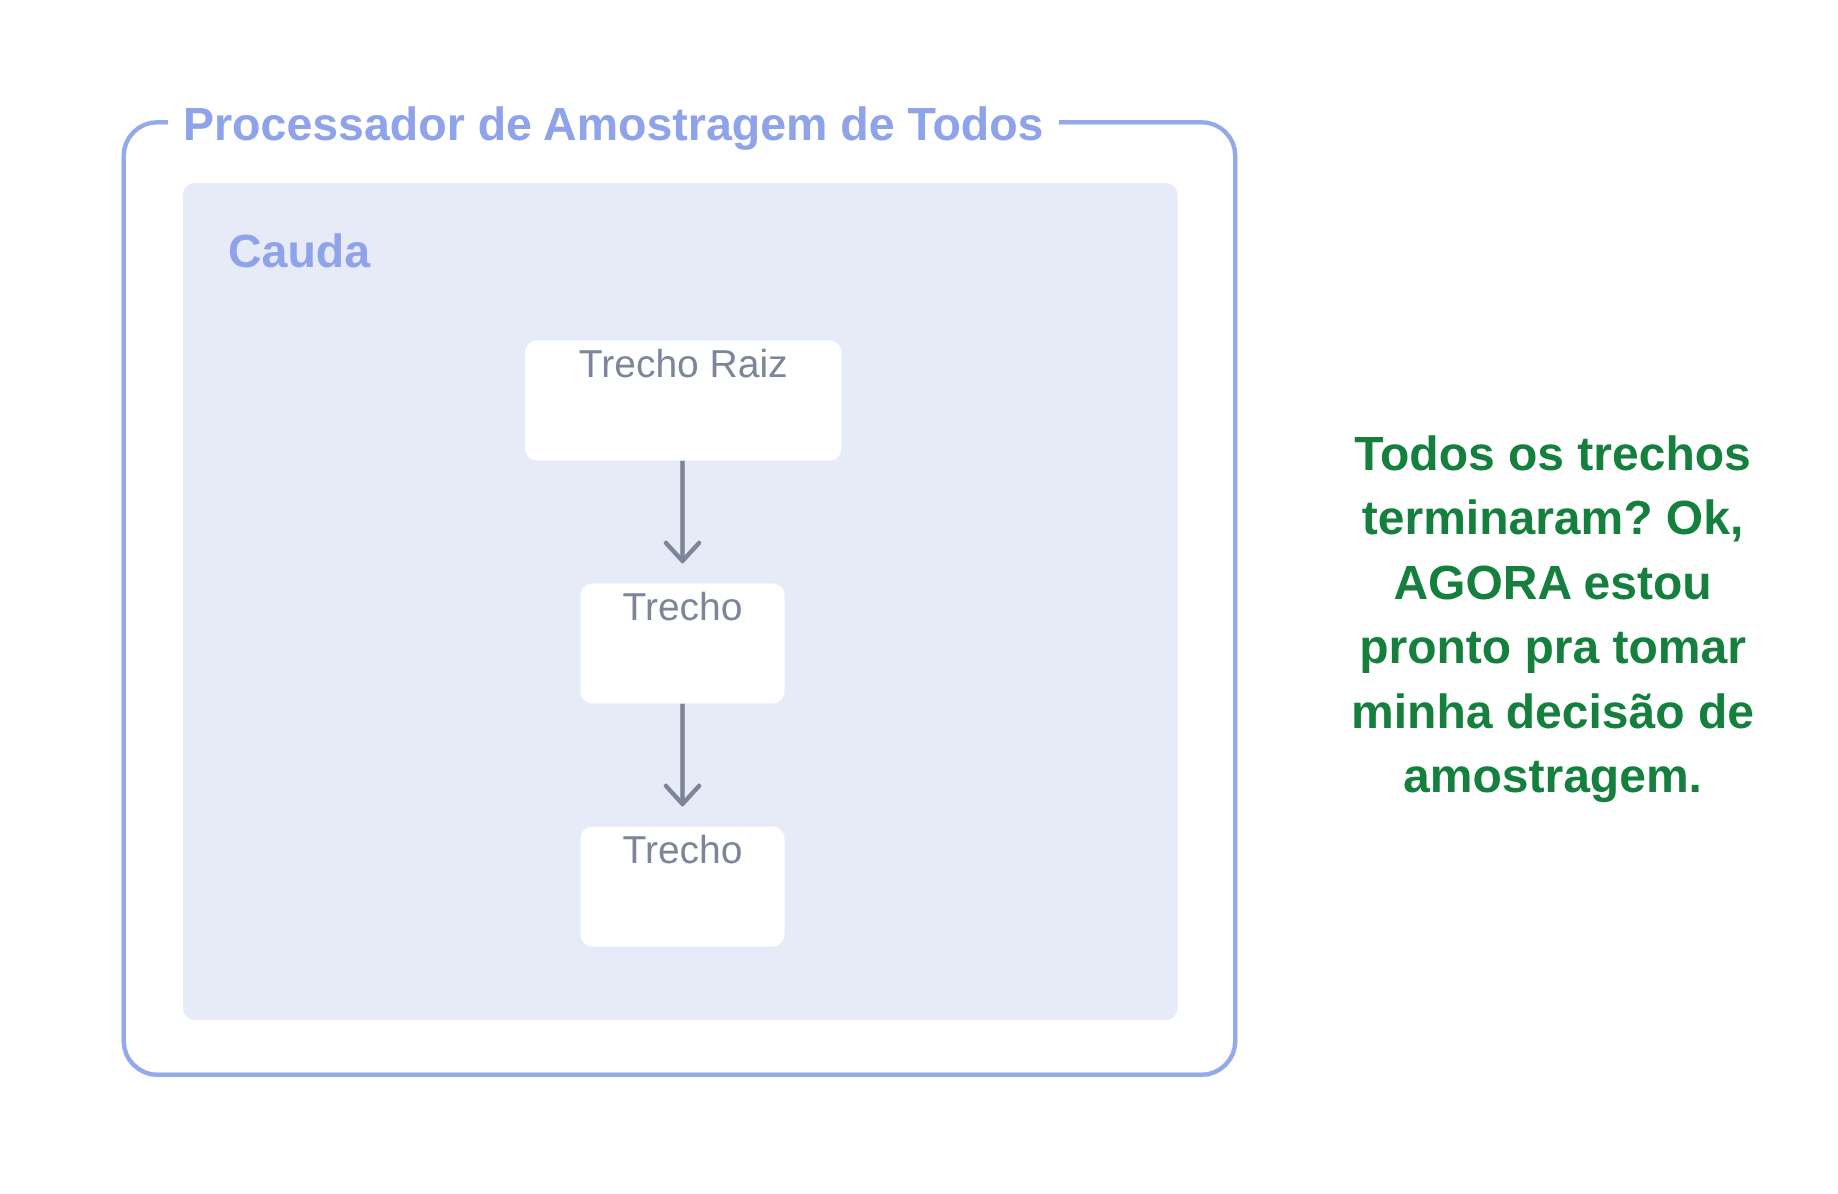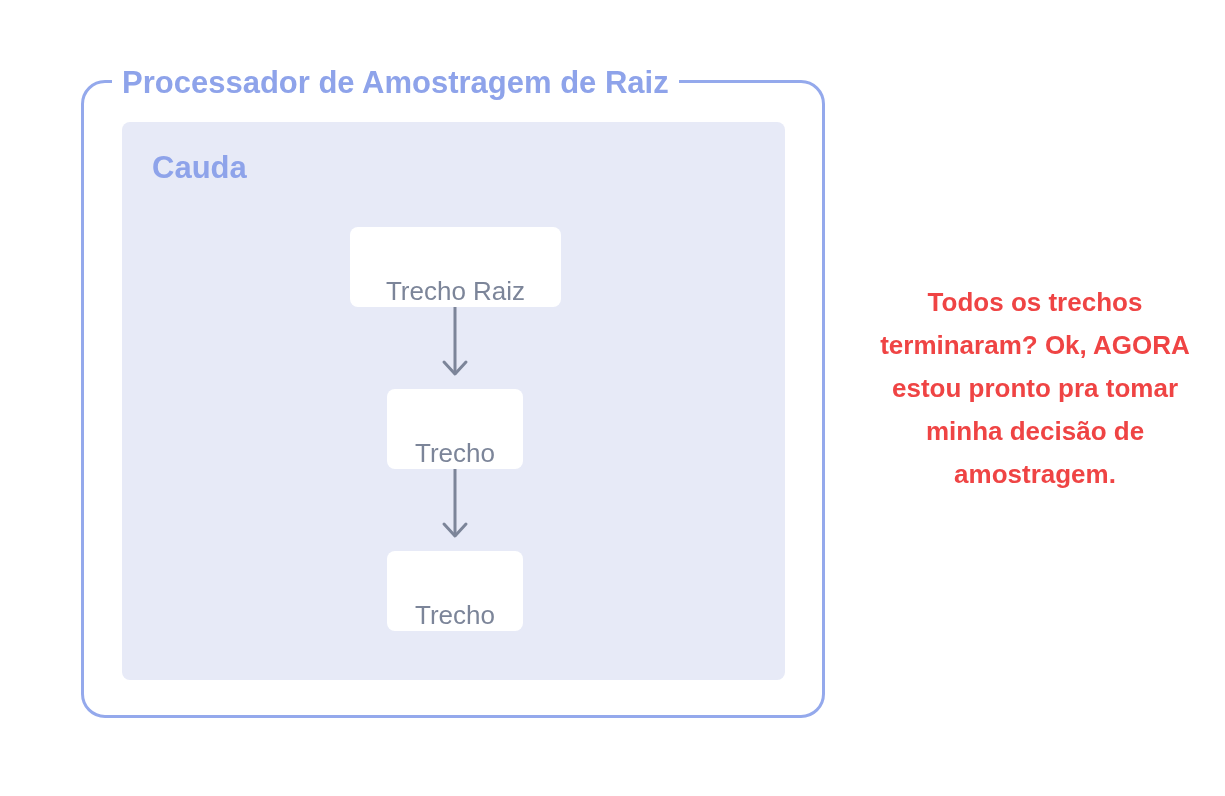--- a/index.html
+++ b/index.html
@@ -16,33 +16,33 @@
   .panel {
     position: absolute; left: 122px; top: 122px; width: 663px; height: 558px;
     background: #e7eaf7; border-radius: 8px;
   }
   .panel-title {
     position: absolute; left: 152px; top: 148px; color: #8ea3ea; font-weight: bold;
     font-size: 31px; line-height: 40px;
   }
   .node {
     position: absolute; background: #ffffff; border-radius: 8px;
-    color: #7c8599; font-size: 26px; display: flex; align-items: flex-end; justify-content: center;
+    color: #7c8599; font-size: 26px; display: flex; align-items: flex-start; justify-content: center;
   }
   .arrow { position: absolute; }
   .note {
     position: absolute; left: 880px; top: 281px; width: 310px; text-align: center;
-    color: #ef4444; font-weight: bold; font-size: 26px; line-height: 43px;
+    color: #15803d; font-weight: bold; font-size: 32px; line-height: 43px;
   }
 </style>
 </head>
 <body>
 
 <div class="outer"></div>
-<div class="outer-title">Processador de Amostragem de Raiz</div>
+<div class="outer-title">Processador de Amostragem de Todos</div>
 
 <div class="panel"></div>
 <div class="panel-title">Cauda</div>
 
 <div class="node" style="left:350px; top:227px; width:211px; height:80px;">
   <span>Trecho Raiz</span>
 </div>
 
 <svg class="arrow" style="left:440px; top:307px;" width="30" height="82">
   <line x1="15" y1="0" x2="15" y2="66" stroke="#7c8599" stroke-width="3"></line>

